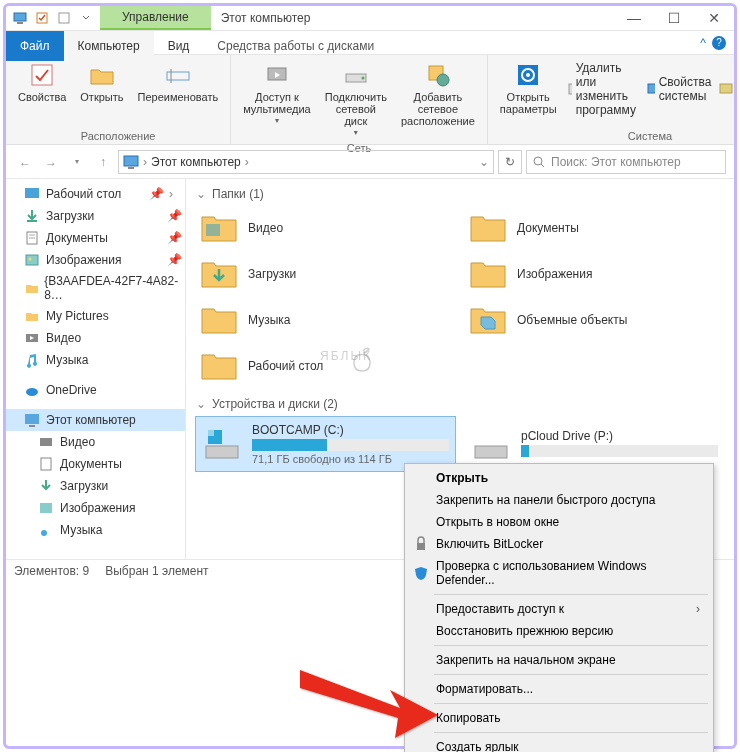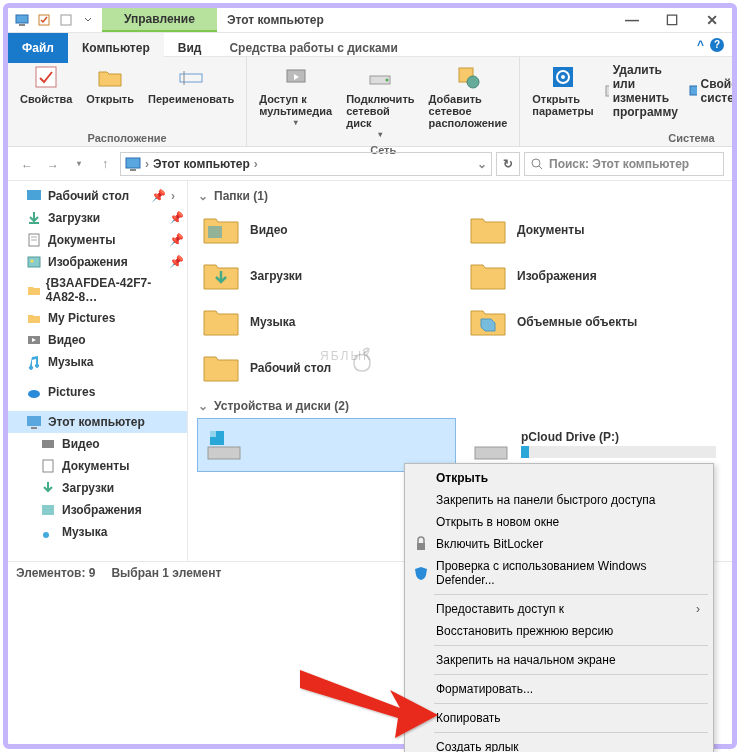--- a/index.html
+++ b/index.html
@@ -1,17 +1,17 @@
 <!DOCTYPE html>
 <html><head>
 <meta charset="utf-8">
 <style>
 * { box-sizing: border-box; margin: 0; padding: 0; font-family: 'Segoe UI', Tahoma, sans-serif; font-size: 12px; }
 body { background: #fff; width: 740px; height: 752px; overflow: hidden; position: relative; }
-.window { position: absolute; left: 3px; top: 3px; right: 3px; bottom: 3px; border: 5px solid #c4b5fd; border-radius: 6px; overflow: hidden; background: #fff; font-weight: bold; }
+.window { position: absolute; left: 3px; top: 3px; right: 3px; bottom: 3px; border: 3px solid #c4b5fd; border-radius: 6px; overflow: hidden; background: #fff; }
 
 
 .titlebar { height: 25px; display: flex; align-items: stretch; background: #fff; border-bottom: 1px solid #e5e5e5; }
 .qat { display: flex; align-items: center; gap: 6px; padding: 0 6px; }
 .qat-item { width: 16px; height: 16px; display: flex; align-items: center; justify-content: center; }
 .tab-manage { background: #b7e29e; padding: 0 22px; display: flex; align-items: center; font-size: 11px; color: #333; border-bottom: 2px solid #7ec850; }
 .title { flex: 1; display: flex; align-items: center; padding-left: 10px; color: #444; }
 .winctrls { display: flex; }
 .winctrls div { width: 40px; display: flex; align-items: center; justify-content: center; color: #555; font-size: 14px; }
 
@@ -23,21 +23,21 @@
 .tab.sub { font-size: 11px; color: #555; }
 .tabs-right { margin-left: auto; display: flex; align-items: center; gap: 6px; padding-right: 8px; color: #1979ca; }
 
 
 .ribbon { height: 90px; background: #f5f5f5; display: flex; border-bottom: 1px solid #e0e0e0; }
 .group { border-right: 1px solid #e0e0e0; padding: 4px 8px 2px; display: flex; flex-direction: column; align-items: center; }
 .group-body { flex: 1; display: flex; align-items: flex-start; gap: 6px; }
 .group-label { font-size: 11px; color: #666; text-align: center; padding-top: 2px; }
 .rbtn { display: flex; flex-direction: column; align-items: center; gap: 2px; padding: 2px 4px; }
 .rbtn .ico { width: 28px; height: 28px; display: flex; align-items: center; justify-content: center; }
-.rbtn span { font-size: 11px; color: #333; line-height: 1.1; white-space: nowrap; }
+.rbtn span { font-size: 11px; color: #333; text-align: center; line-height: 1.1; white-space: nowrap; }
 .rlist { display: flex; flex-direction: row; gap: 2px; padding-top: 2px; }
 .rlist-item { display: flex; align-items: center; gap: 4px; font-size: 11px; color: #333; }
 .rlist-item .mini { width: 14px; height: 14px; }
 
 
 .navbar { height: 34px; display: flex; align-items: center; gap: 4px; padding: 4px 8px; border-bottom: 1px solid #e8e8e8; }
 .navbtn { width: 22px; height: 22px; display: flex; align-items: center; justify-content: center; color: #888; }
 .addr { flex: 1; height: 24px; border: 1px solid #d0d0d0; display: flex; align-items: center; padding: 0 4px; gap: 4px; }
 .addr .crumb { display: flex; align-items: center; gap: 4px; color: #333; }
 .addr .sep { color: #888; }
@@ -344,21 +344,21 @@
           <svg width="16" height="16">
             <path d="M6 3 L12 2 L12 10 A2 2 0 1 1 10 10 L10 5 L6 6 L6 12 A2 2 0 1 1 4 12 Z" fill="#4ad"></path>
           </svg>
           <span>Музыка</span>
         </div>
       <div class="side-gap"></div>
       <div class="side-item">
           <svg width="16" height="16">
             <ellipse cx="8" cy="10" rx="6" ry="4" fill="#2a8cd8"></ellipse>
           </svg>
-          <span>Pictures</span>
+          <span>OneDrive</span>
         </div>
       <div class="side-gap"></div>
       <div class="side-item sel">
           <svg width="16" height="16">
             <rect x="1" y="2" width="14" height="10" fill="#5aa7e0"></rect>
             <rect x="5" y="13" width="6" height="2" fill="#888"></rect>
           </svg>
           <span>Этот компьютер</span>
         </div>
       <div class="side-item side-sub">
@@ -450,20 +450,27 @@
           <span class="chev">⌄</span>
           <span>Устройства и диски (2)</span>
         </div>
       <div class="grid">
         <div class="drive sel">
           <svg class="dico" width="40" height="40">
               <rect x="4" y="22" width="32" height="12" fill="#ccc" stroke="#999"></rect>
               <rect x="6" y="6" width="14" height="14" fill="#29a7d9"></rect>
               <rect x="6" y="6" width="6" height="6" fill="#fff" opacity="0.5"></rect>
             </svg>
+          <div class="drive-info">
+            <div class="drive-name">BOOTCAMP (C:)</div>
+            <div class="drive-bar">
+                <div class="fill" style="width:38%"></div>
+              </div>
+            <div class="drive-free">71,1 ГБ свободно из 114 ГБ</div>
+          </div>
         </div>
         <div class="drive">
           <svg class="dico" width="40" height="40">
               <rect x="4" y="22" width="32" height="12" fill="#ccc" stroke="#999"></rect>
             </svg>
           <div class="drive-info">
             <div class="drive-name">pCloud Drive (P:)</div>
             <div class="drive-bar">
                 <div class="fill" style="width:4%"></div>
               </div>

